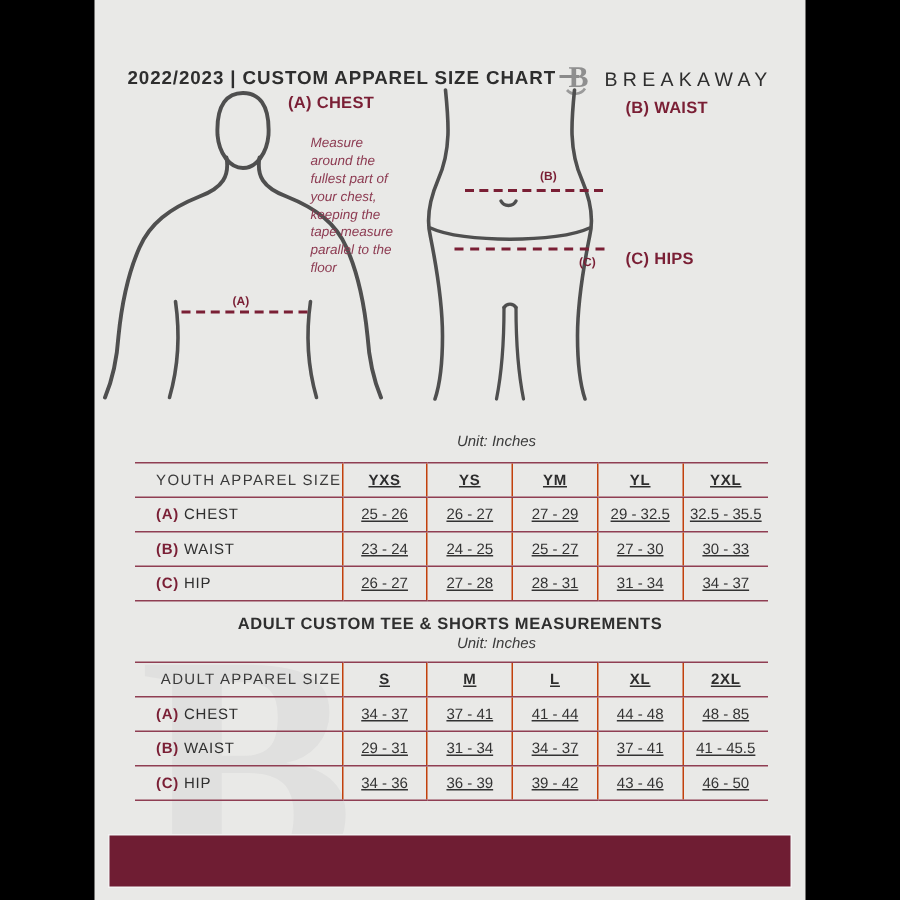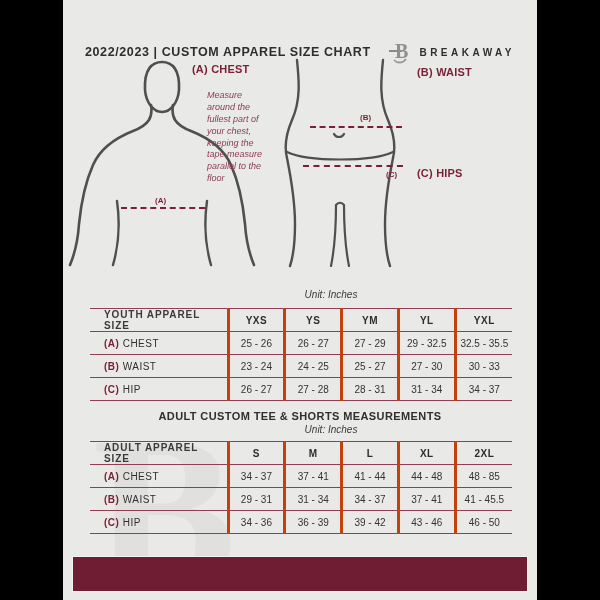--- a/index.html
+++ b/index.html
@@ -15,21 +15,21 @@
   }
   
   .header {
     position:absolute; top:20px; left:22px; width:430px;
     display:flex; justify-content:space-between; align-items:center;margin-top:20px;
   }
   .header-title {
     font-size:12.5px; font-weight:bold; letter-spacing:0.6px; color:#2e2e2e;
   }
   .brand { display:flex; align-items:center; gap:6px; }
-  .brand-name { font-size:10px; font-weight:bold; letter-spacing:3.5px; color:#2e2e2e; }
+  .brand-name { font-size:13px; font-weight:normal; letter-spacing:3.5px; color:#2e2e2e; }
 
   
   .figure-svg { position:absolute; }
   .figure-svg path { fill:none; stroke:#4f4f4f; stroke-linecap:round; }
 
   
   .dash-line { position:absolute; border-top:2px dashed #7a1f35; }
   .dash-label { position:absolute; font-size:8px; font-weight:bold; color:#7a1f35; }
 
   
@@ -51,25 +51,25 @@
   .size-table {
     position:absolute; left:27px; width:422px;
     border-collapse:collapse; table-layout:fixed; z-index:2;
   }
   .size-table th, .size-table td {
     border-top:1.5px solid #8f3e53; border-bottom:1.5px solid #8f3e53;
     height:22px; padding:0; font-size:10px; color:#333; text-align:center;
   }
   .size-table th { font-weight:bold; color:#2d2d2d; letter-spacing:0.5px; }
   .size-table th.row-label-head {
-    font-weight:bold; text-align:left; padding-left:14px;
+    font-weight:normal; text-align:right; padding-left:14px;
     letter-spacing:0.9px; color:#3a3a3a;margin-top:14px;
   }
   .size-table td.row-label { text-align:left; padding-left:14px; letter-spacing:0.5px; color:#2f2f2f; }
-  .size-table td + td, .size-table th + th { border-left:3px solid #c2410c; }
+  .size-table td + td, .size-table th + th { border-left:1px solid #c2410c;text-decoration:underline; }
   .prefix { font-weight:bold; color:#7a1f35; }
 
   
   .watermark {
     position:absolute; left:30px; top:404px; z-index:1;
     font-family:"Liberation Serif", serif; font-weight:bold;
     font-size:215px; line-height:1; color:#d9d9d9; opacity:0.55;
     pointer-events:none;
   }
 

